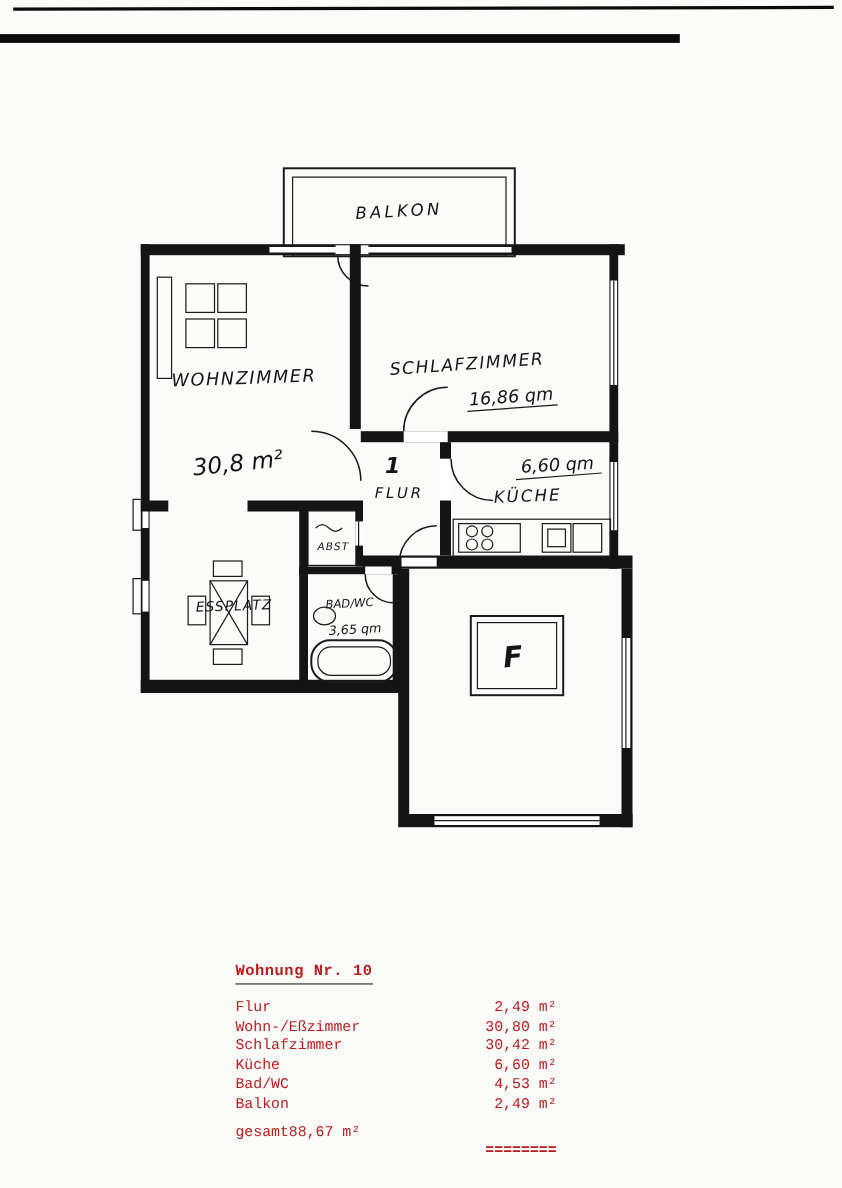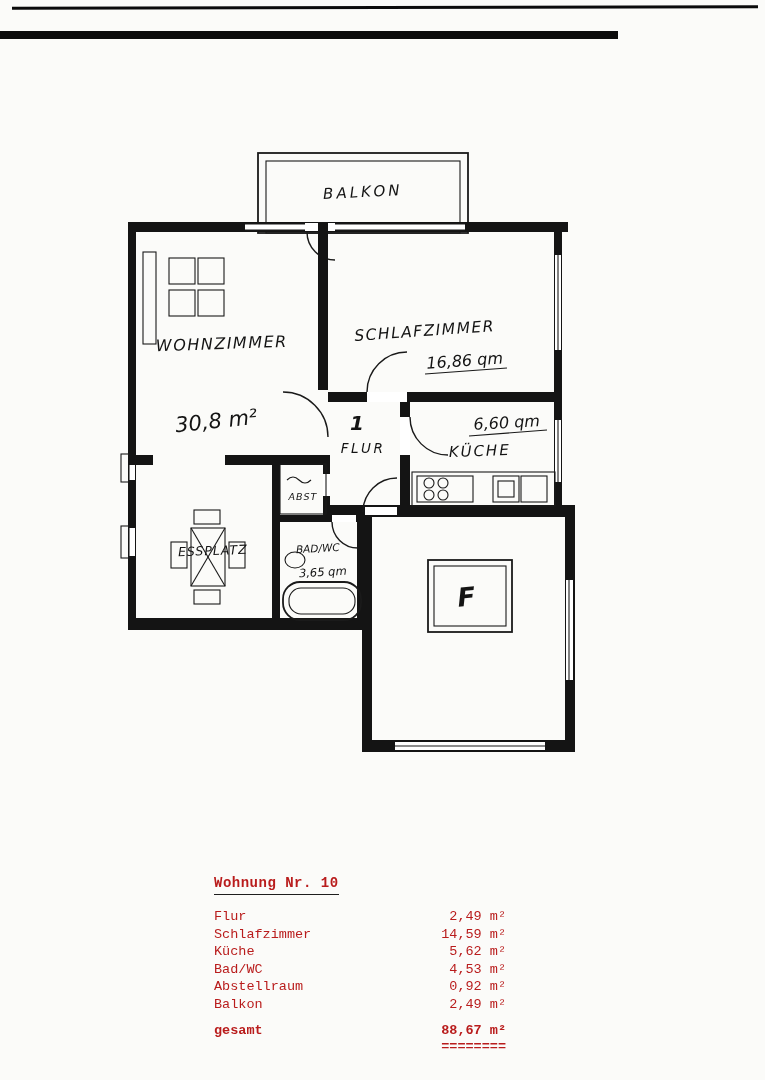--- a/index.html
+++ b/index.html
@@ -25,21 +25,21 @@
   .table-block {
     position:absolute; left:214px; top:875px; width:292px;
     font-family:"Liberation Mono","DejaVu Sans Mono",monospace;
     color:#b91c1c; font-size:13.5px;
   }
   .tb-title {
     display:inline-block; font-size:14px; font-weight:700; letter-spacing:.5px;
     border-bottom:1.5px solid #1e1e1e; padding-bottom:3px; margin-bottom:13px;
   }
   .tb-row   { display:flex; justify-content:space-between; line-height:17.5px; }
-  .tb-total { display:flex; justify-content:space-between; font-weight:700; margin-top:9px; line-height:18px;gap:38px; }
+  .tb-total { display:flex; justify-content:flex-start; font-weight:400; margin-top:9px; line-height:18px; }
   .tb-rule  { text-align:right; font-weight:700; line-height:13px; }
 </style>
 </head>
 <body>
 
 <div class="scan-line1"></div>
 <div class="scan-bar2"></div>
 
 <svg class="plan" width="500" height="640" viewBox="0 0 500 640">
 
@@ -185,34 +185,34 @@
 </svg>
 
 <div class="table-block">
   <div class="tb-title">Wohnung Nr. 10</div>
 
   <div class="tb-row">
     <span>Flur</span>
     <span>2,49 m²</span>
   </div>
   <div class="tb-row">
+    <span>Wohn-/Eßzimmer</span>
+    <span>30,80 m²</span>
+  </div>
+  <div class="tb-row">
     <span>Schlafzimmer</span>
-    <span>14,59 m²</span>
+    <span>30,42 m²</span>
   </div>
   <div class="tb-row">
     <span>Küche</span>
-    <span>5,62 m²</span>
+    <span>6,60 m²</span>
   </div>
   <div class="tb-row">
     <span>Bad/WC</span>
     <span>4,53 m²</span>
-  </div>
-  <div class="tb-row">
-    <span>Abstellraum</span>
-    <span>0,92 m²</span>
   </div>
   <div class="tb-row">
     <span>Balkon</span>
     <span>2,49 m²</span>
   </div>
 
   <div class="tb-total">
     <span>gesamt</span>
     <span>88,67 m²</span>
   </div>

